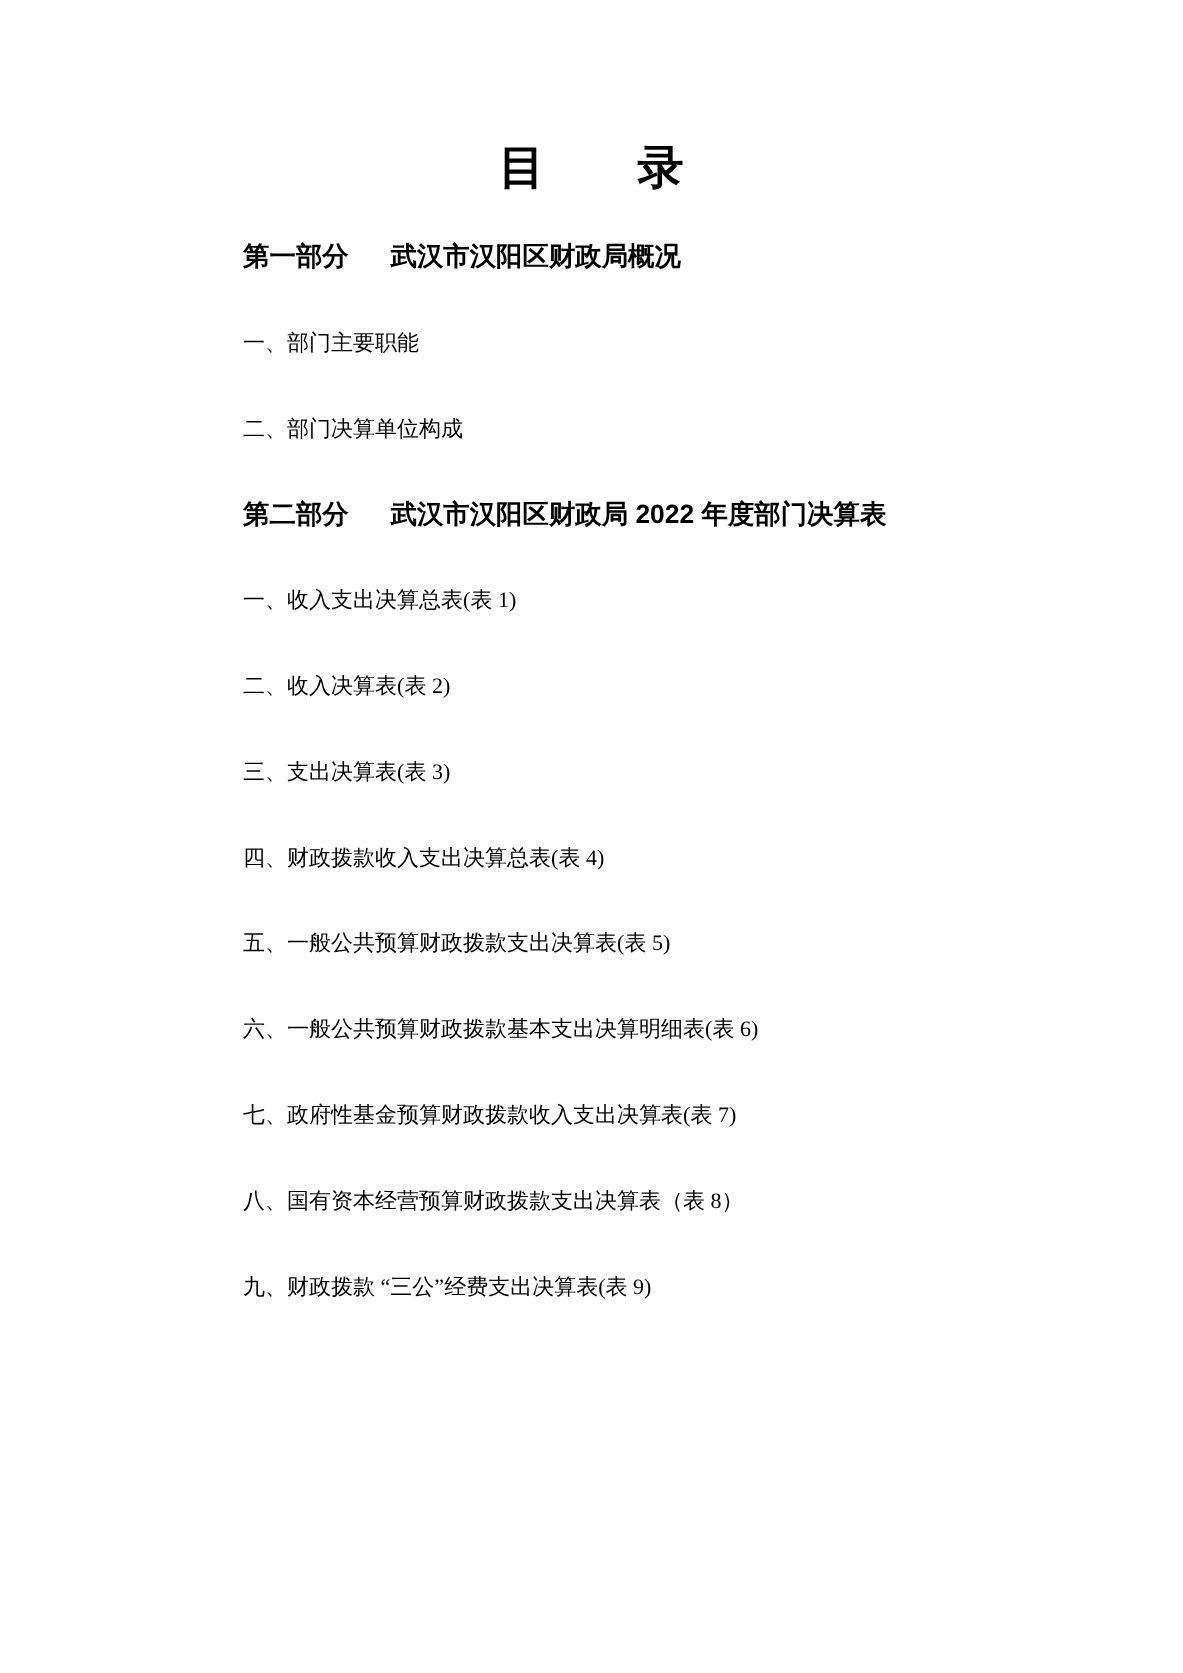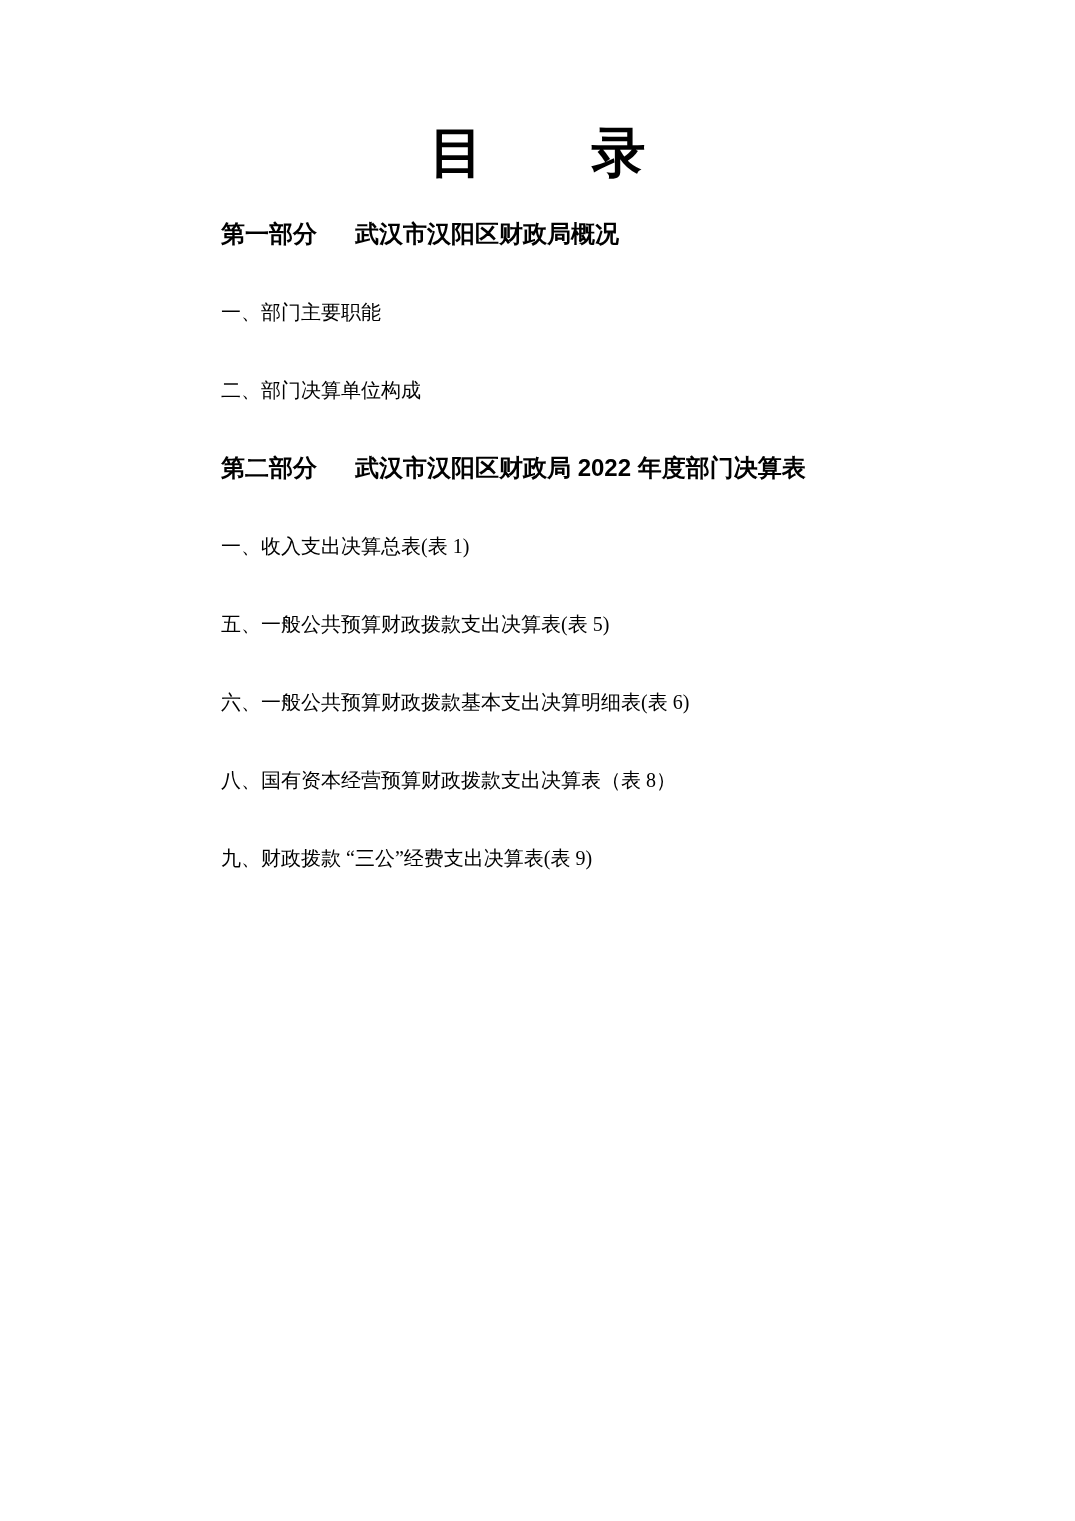--- a/index.html
+++ b/index.html
@@ -14,21 +14,21 @@
     color: #000000;
     position: relative;
     margin: 0 auto;
     overflow: hidden;
     box-sizing: border-box;
     padding: 122px 155px 0 155px;
   }
   .doc-title {
     font-family: "Liberation Sans", "DejaVu Sans", sans-serif;
     font-weight: 700;
-    font-size: 54px;
+    font-size: 42px;
     line-height: 60px;
     text-align: center;
     margin: 0 0 10px 0;
     white-space: pre;
   }
   .toc p {
     margin: 26px 0 0 0;
     text-indent: 66px;
   }
   .section-heading {
@@ -57,20 +57,24 @@
   <div class="toc">
 
     <p class="section-heading"><span class="section-label">第一部分</span><span class="section-title">武汉市汉阳区财政局概况</span></p>
 
     <p class="toc-item">一、部门主要职能</p>
     <p class="toc-item">二、部门决算单位构成</p>
 
     <p class="section-heading"><span class="section-label">第二部分</span><span class="section-title">武汉市汉阳区财政局 2022 年度部门决算表</span></p>
 
     <p class="toc-item">一、收入支出决算总表(表 1)</p>
+    <p class="toc-item">二、收入决算表(表 2)</p>
+    <p class="toc-item">三、支出决算表(表 3)</p>
+    <p class="toc-item">四、财政拨款收入支出决算总表(表 4)</p>
     <p class="toc-item">五、一般公共预算财政拨款支出决算表(表 5)</p>
     <p class="toc-item">六、一般公共预算财政拨款基本支出决算明细表(表 6)</p>
+    <p class="toc-item">七、政府性基金预算财政拨款收入支出决算表(表 7)</p>
     <p class="toc-item">八、国有资本经营预算财政拨款支出决算表（表 8）</p>
     <p class="toc-item">九、财政拨款 “三公”经费支出决算表(表 9)</p>
 
 
   </div>
 </div>
 
 </body></html>

